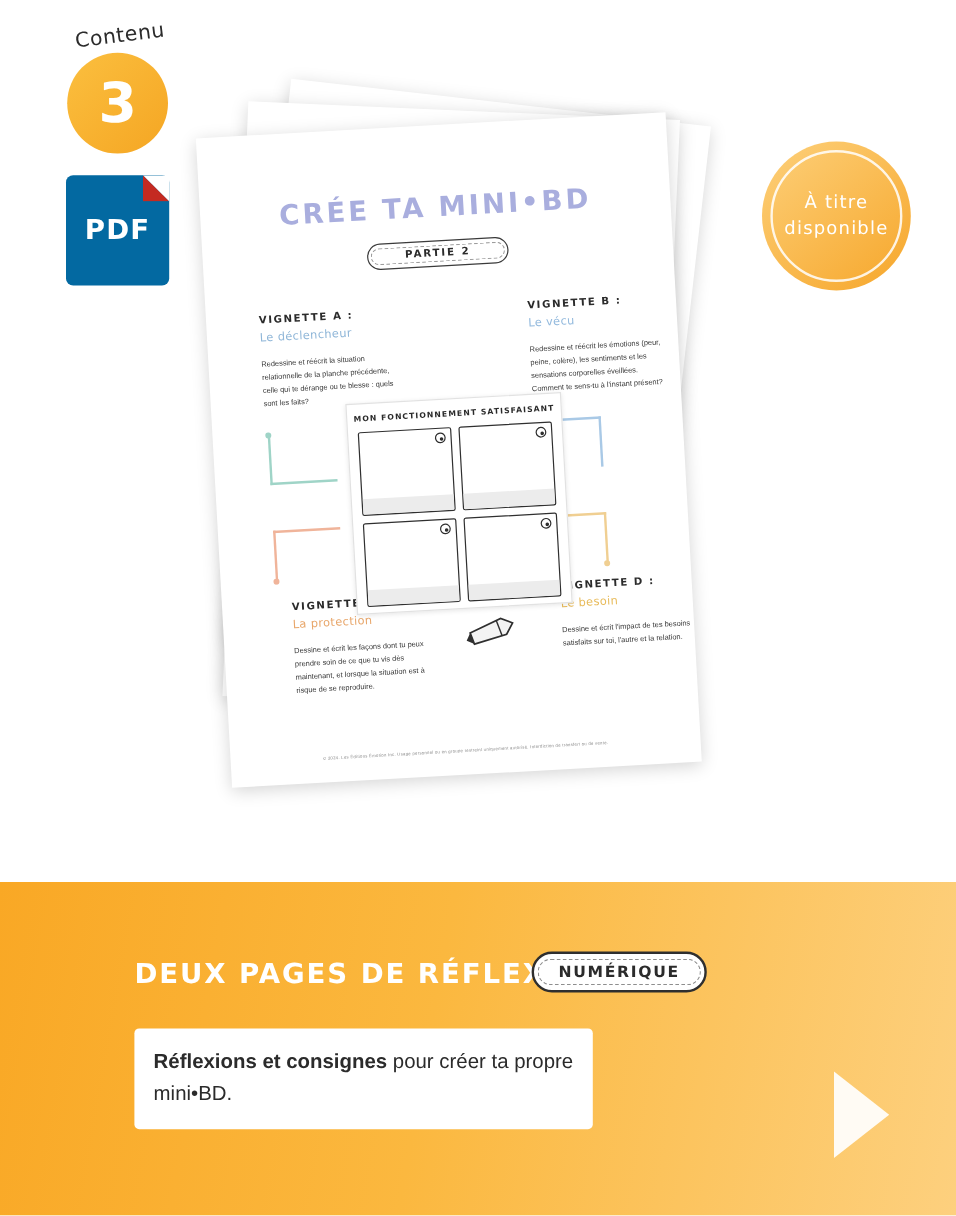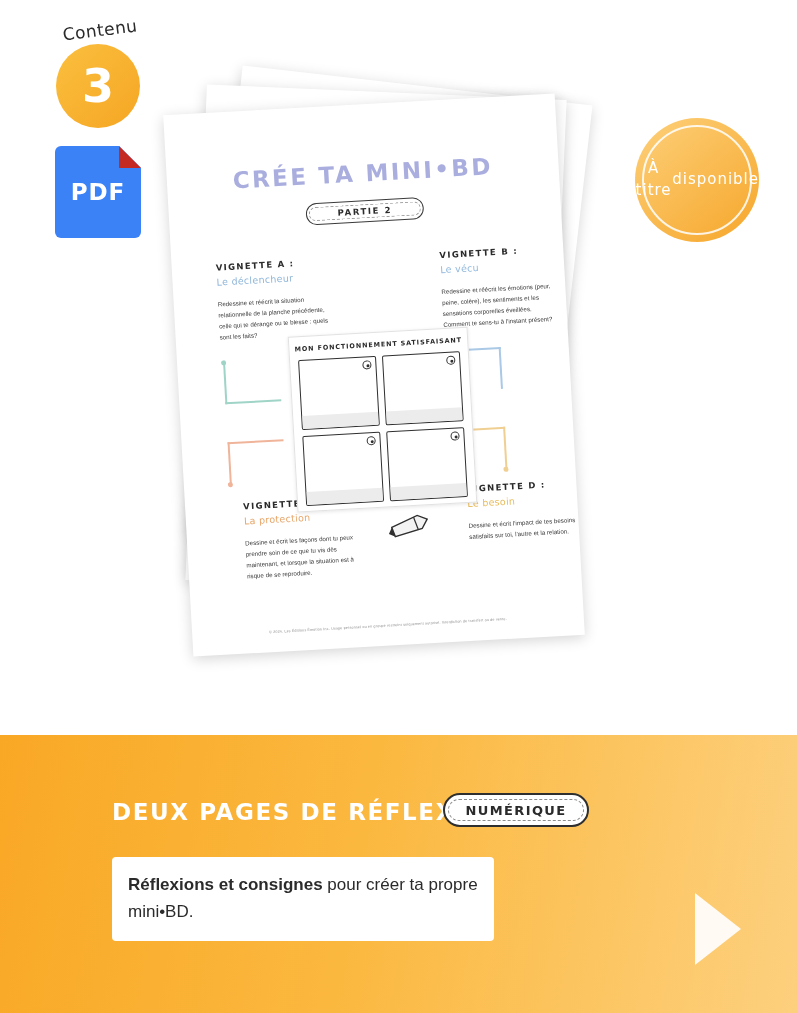--- a/index.html
+++ b/index.html
@@ -46,21 +46,21 @@
     color: #ffffff;
     font-size: 46px;
     font-weight: bold;
     line-height: 84px;
     margin: 4px auto 0 auto;
     font-family: "DejaVu Sans", sans-serif;
   }
   #pdf-badge {
     width: 86px; height: 92px;
     margin: 18px auto 0 auto;
-    background: #3b82f6;
+    background: #0369a1;
     border-radius: 6px;
     position: relative;
     color: #fff;
     font-weight: bold;
     font-size: 23px;
     letter-spacing: 1px;
     display: flex;
     align-items: center;
     justify-content: center;
     font-family: "DejaVu Sans", sans-serif;
@@ -92,21 +92,21 @@
   
   #stamp {
     position: absolute;
     right: 38px; top: 118px;
     width: 124px; height: 124px;
     border-radius: 50%;
     background: linear-gradient(140deg,#fcc košice 0%, #f7a529 100%);
     background: linear-gradient(140deg,#fdd07a 0%, #f6a62a 100%);
     color: #ffffff;
     display: flex;
-    flex-direction: row;
+    flex-direction: column;
     align-items: center;
     justify-content: center;
     text-align: center;
     font-family: "DejaVu Sans", sans-serif;
     font-size: 15px;
     letter-spacing: 1px;
     line-height: 1.45;
   }
   #stamp .ring {
     position: absolute;

